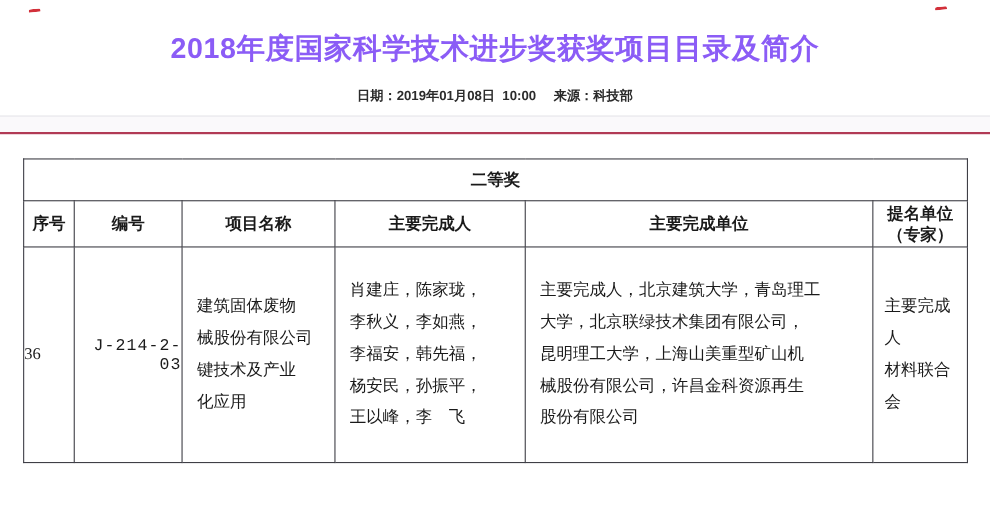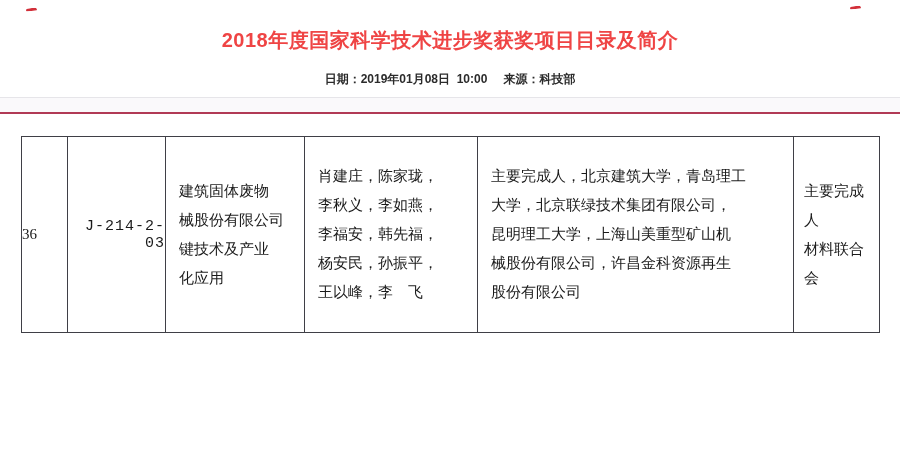--- a/index.html
+++ b/index.html
@@ -8,22 +8,22 @@
 
   
   .corner-mark { position: absolute; width: 11px; height: 4px; border-top: 3px solid #d2303a; border-radius: 2px; transform: rotate(-6deg); }
   .corner-mark.left  { left: 26px; top: 8px; }
   .corner-mark.right { left: 850px; top: 6px; }
 
   
   .page-title {
     margin-top: 27px;
     text-align: center;
-    color: #ef4444;
-    font-size: 20px;
+    color: #8b5cf6;
+    font-size: 26px;
     font-weight: bold;
     letter-spacing: 0.5px;
     font-family: "Liberation Sans", sans-serif;
   }
 
   
   .meta { margin-top: 17px; text-align: center; font-size: 12px; color: #2b2b2b; font-weight: bold; }
   .meta span { white-space: pre; }
   .meta .date { margin-right: 16px; }
 
@@ -76,20 +76,32 @@
   <table class="award">
     <colgroup>
       <col style="width:46px">
       <col style="width:98px">
       <col style="width:139px">
       <col style="width:173px">
       <col style="width:316px">
       <col style="width:86px">
     </colgroup>
     <tbody>
+        <tr>
+      <td class="group-cell" colspan="6">二等奖</td>
+    </tr>
+    <tr>
+      <td class="head-cell">序号</td>
+      <td class="head-cell">编号</td>
+      <td class="head-cell">项目名称</td>
+      <td class="head-cell">主要完成人</td>
+      <td class="head-cell">主要完成单位</td>
+      <td class="head-cell">提名单位
+（专家）</td>
+    </tr>
     <tr class="data-row">
       <td class="center-cell">36</td>
       <td class="code-cell">J-214-2-03</td>
       <td class="text-cell">建筑固体废物
 械股份有限公司
 键技术及产业
 化应用</td>
       <td class="text-cell">肖建庄，陈家珑，
 李秋义，李如燕，
 李福安，韩先福，

